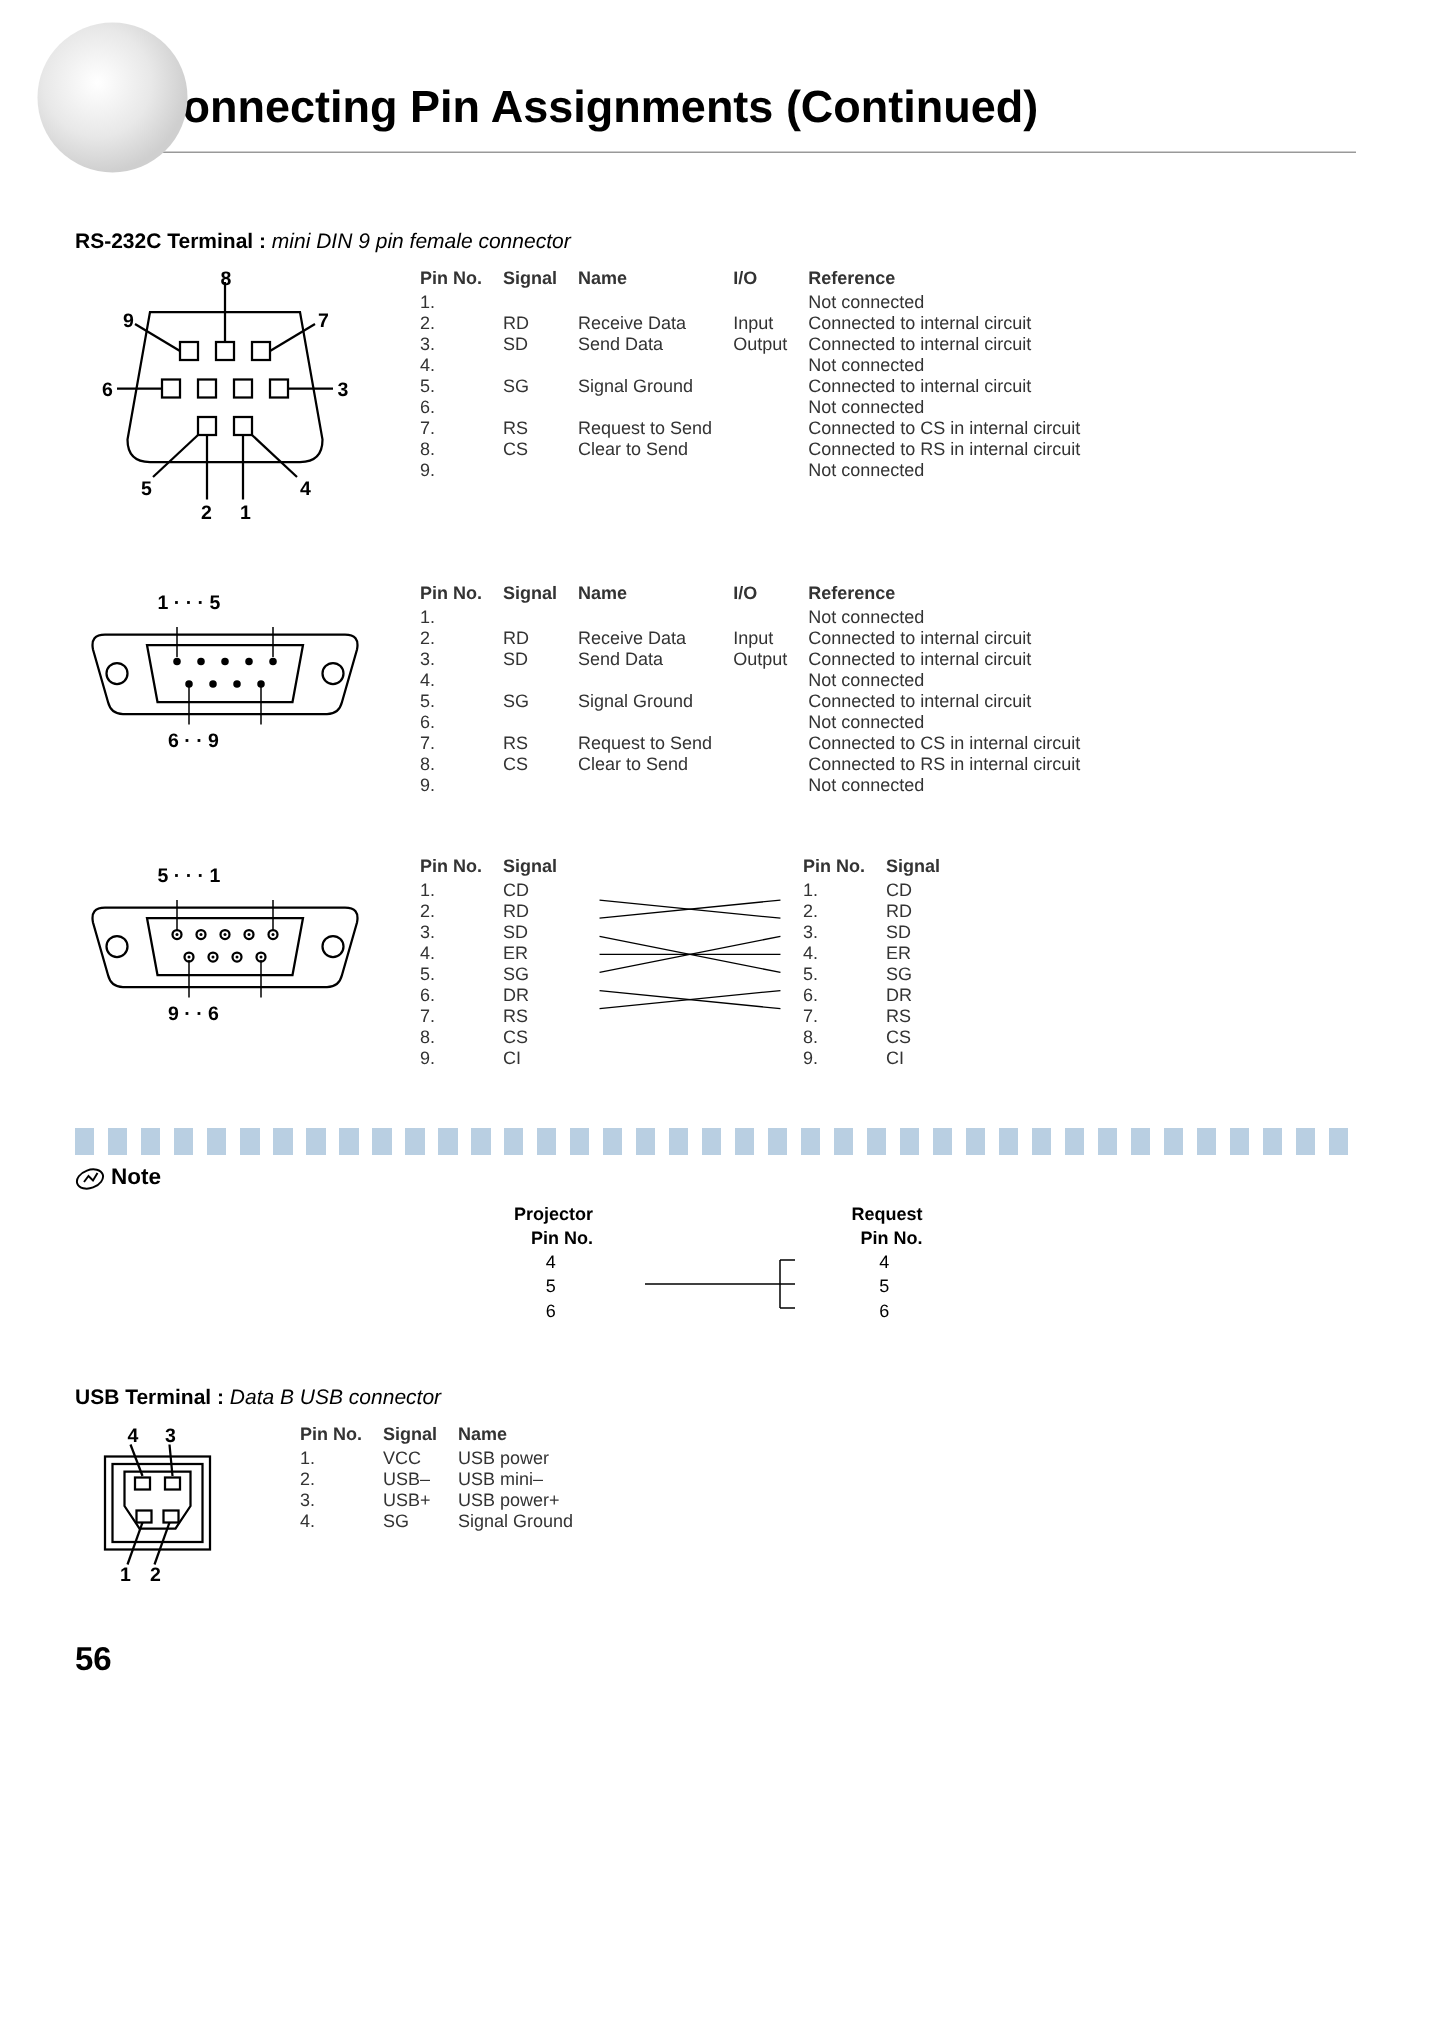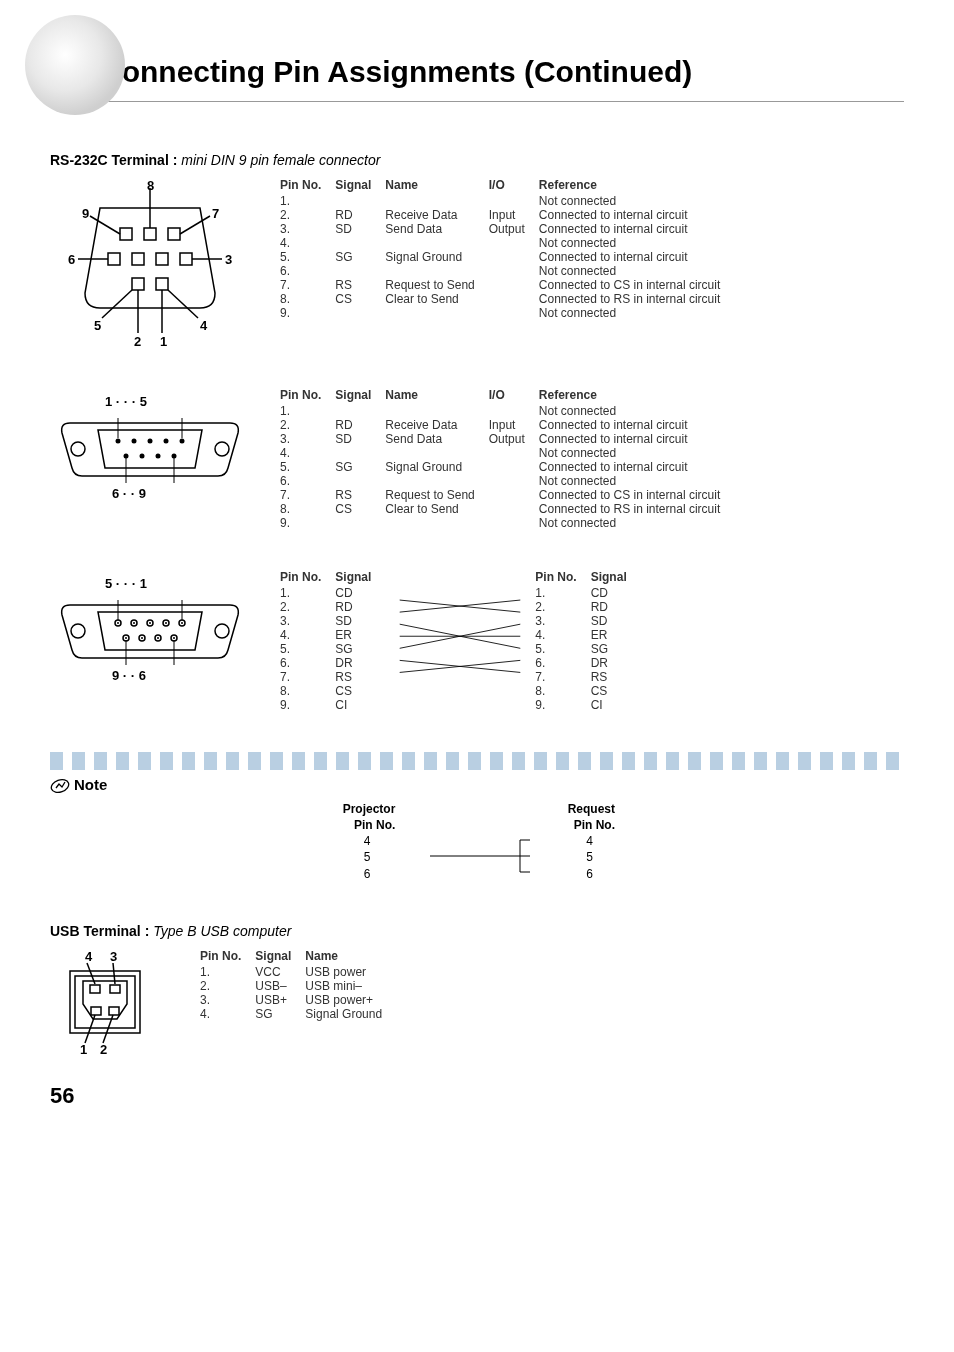--- a/index.html
+++ b/index.html
@@ -95,21 +95,21 @@
     font-size: 12px;
     margin: 0 auto 30px auto;
     width: 320px;
   }
   .note-mini-table th { font-weight: bold; text-align: right; padding: 0 20px;}
   .note-mini-table td { text-align: center; padding: 0 20px; }
   .page-number {
     font-size: 22px;
     font-weight: bold;
     position: absolute;
-    bottom: 20px;
+    bottom: 10px;
     left: 50px;
   }
   .cable-table-wrap {
     display: flex;
     align-items: flex-start;
     font-size: 12px;
     gap: 0;
   }
   .cable-col { }
   .cable-col th { text-align:left; font-weight:bold; padding: 0 10px 2px 0; }
@@ -572,21 +572,21 @@
       <tr>
         <td>6</td>
         <td>6</td>
       </tr>
     </tbody>
   </table>
 </div>
 
 <div class="section">
   <div class="section-heading">
-    <span class="bold">USB Terminal :</span><span class="normal"> Type B USB computer</span>
+    <span class="bold">USB Terminal :</span><span class="normal"> Data B USB connector</span>
   </div>
   <div class="section-row">
     <div class="diagram-col usb-diagram" style="width:120px;">
       <svg width="110" height="110" viewBox="0 0 110 110">
         <text x="30" y="12" font-size="13" font-weight="bold">4</text>
         <text x="55" y="12" font-size="13" font-weight="bold">3</text>
         <g stroke="#000" stroke-width="1.5" fill="none">
           <rect x="15" y="22" width="70" height="62"></rect>
           <rect x="20" y="27" width="60" height="52"></rect>
           <path d="M 28 32 L 72 32 L 72 55 L 62 70 L 38 70 L 28 55 Z"></path>

